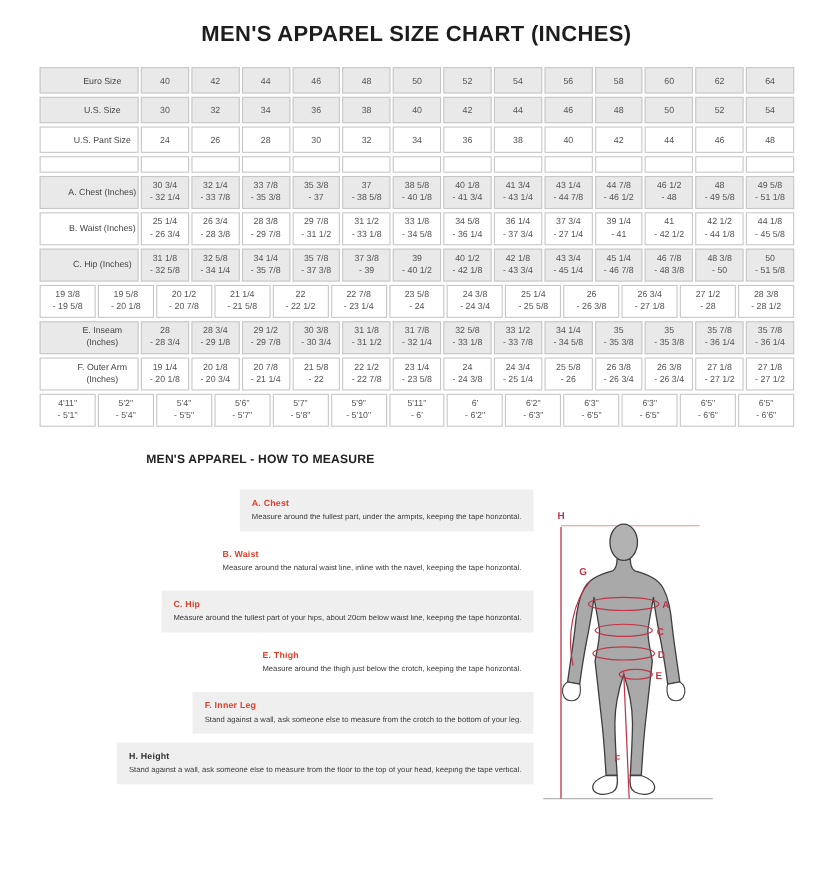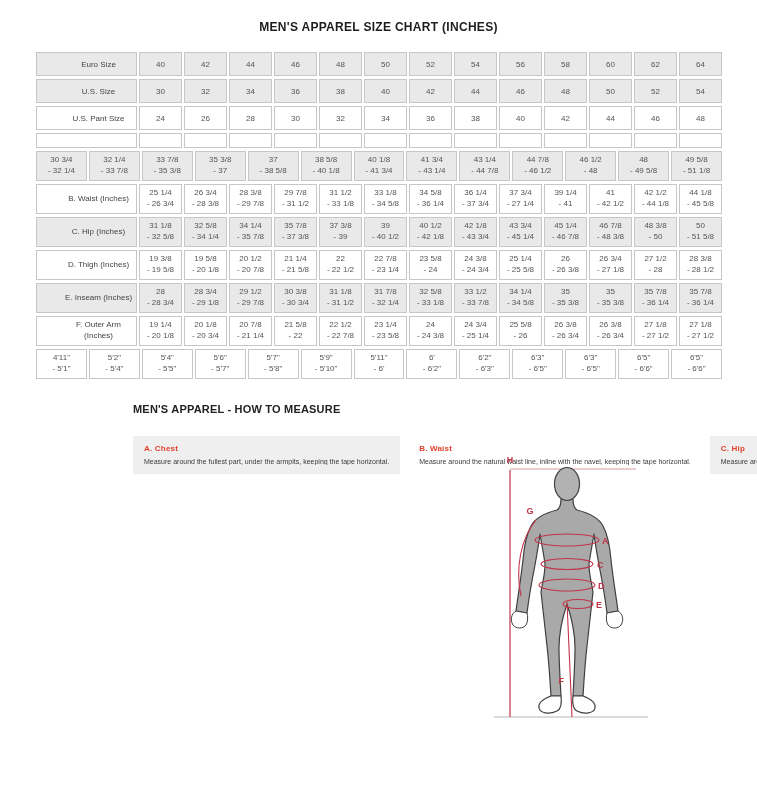--- a/index.html
+++ b/index.html
@@ -1,43 +1,43 @@
 <!DOCTYPE html>
 <html><head>
 <meta charset="utf-8">
 <style>
   html,body{margin:0;padding:0;background:#fff;}
   body{width:757px;height:800px;font-family:"Liberation Sans",sans-serif;overflow:hidden;}
   .page{position:relative;width:757px;height:800px;background:#fff;}
 
   .page-title{
-    text-align:center;font-size:12px;font-weight:bold;color:#1d1d1d;
+    text-align:center;font-size:20px;font-weight:bold;color:#1d1d1d;
     letter-spacing:.3px;margin:0;padding:20px 0 16px 0;
   }
 
   
   .chart{margin:2px 35px 0 36px;}
   .row{display:flex;gap:2px;margin-bottom:3px;}
   .cell{
     box-sizing:border-box;border:1px solid #c7c7c7;background:#fff;
     display:flex;align-items:center;justify-content:center;
     font-size:8px;color:#555;text-align:center;
   }
   .cell.shaded{background:#e9e9e9;}
-  .label-cell{width:101px;flex:none;color:#454545;padding-left:24px;}
+  .label-cell{width:90px;flex:none;color:#454545;padding-left:24px;}
   .data-cell{flex:1;min-width:0;}
   .head-row .cell{height:24px;}
   .empty-row .cell{height:15px;}
   .meas-row .cell{height:30px;white-space:pre-line;line-height:1.35;}
 
   
   .howto{margin:24px 0 0 133px;}
   .howto-heading{font-size:11px;font-weight:bold;color:#222;margin:0 0 21px 0;letter-spacing:.2px;}
   .howto-flex{display:flex;align-items:flex-start;gap:5px;}
-  .measure-list{width:352px;flex:none;display:flex;gap:8px;align-items:flex-end;}
+  .measure-list{width:352px;flex:none;display:flex;flex-direction:column;gap:8px;align-items:flex-end;}
   .m-item{box-sizing:border-box;padding:8px 11px 9px 11px;}
   .m-item.shaded{background:#efefef;}
   .m-label{font-size:8px;font-weight:bold;margin:0 0 5px 0;letter-spacing:.2px;}
   .m-label.red{color:#e0402c;}
   .m-label.dark{color:#333;}
   .m-text{font-size:7px;color:#3a3a3a;white-space:nowrap;overflow:hidden;}
 
   .figure{width:162px;flex:none;margin-top:-6px;}
   .figure svg{display:block;}
   .diagram-letter{font-family:"Liberation Sans",sans-serif;font-size:9px;font-weight:bold;fill:#c23347;}
@@ -108,20 +108,21 @@
         <div class="cell data-cell"></div>
         <div class="cell data-cell"></div>
         <div class="cell data-cell"></div>
         <div class="cell data-cell"></div>
         <div class="cell data-cell"></div>
         <div class="cell data-cell"></div>
         <div class="cell data-cell"></div>
         <div class="cell data-cell"></div>
       </div>
       <div class="row meas-row">
+        <div class="cell label-cell shaded">A. Chest (Inches)</div>
         <div class="cell data-cell shaded">30 3/4
 - 32 1/4</div>
         <div class="cell data-cell shaded">32 1/4
 - 33 7/8</div>
         <div class="cell data-cell shaded">33 7/8
 - 35 3/8</div>
         <div class="cell data-cell shaded">35 3/8
 - 37</div>
         <div class="cell data-cell shaded">37
 - 38 5/8</div>
@@ -194,21 +195,20 @@
         <div class="cell data-cell shaded">45 1/4
 - 46 7/8</div>
         <div class="cell data-cell shaded">46 7/8
 - 48 3/8</div>
         <div class="cell data-cell shaded">48 3/8
 - 50</div>
         <div class="cell data-cell shaded">50
 - 51 5/8</div>
       </div>
       <div class="row meas-row">
-        <div class="cell label-cell">D. Thigh (Inches)</div>
         <div class="cell data-cell">19 3/8
 - 19 5/8</div>
         <div class="cell data-cell">19 5/8
 - 20 1/8</div>
         <div class="cell data-cell">20 1/2
 - 20 7/8</div>
         <div class="cell data-cell">21 1/4
 - 21 5/8</div>
         <div class="cell data-cell">22
 - 22 1/2</div>

